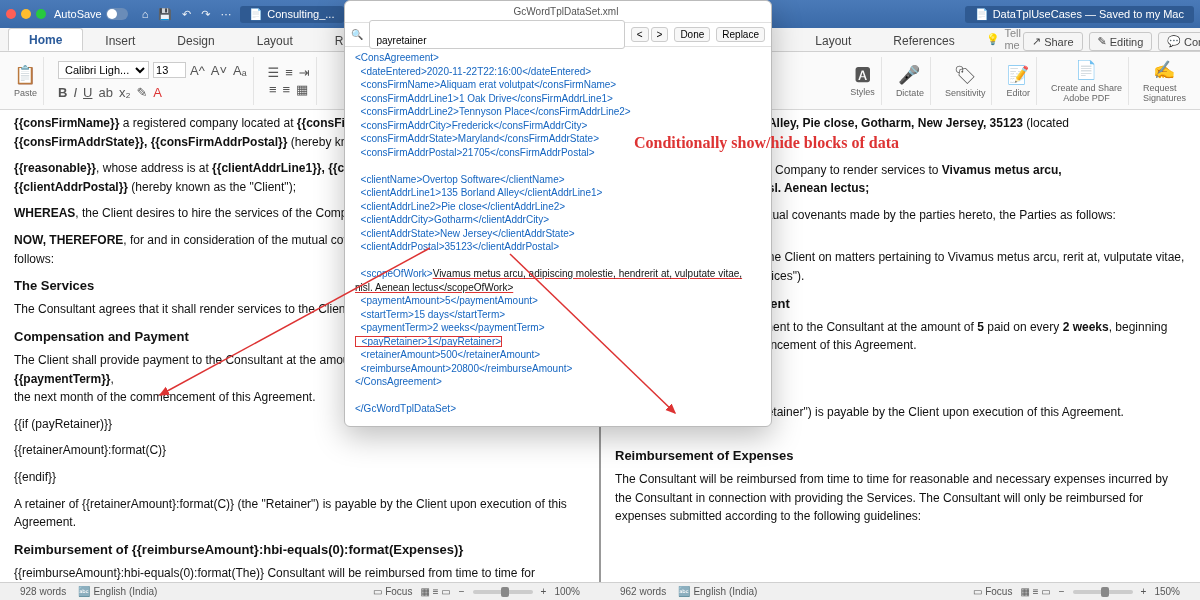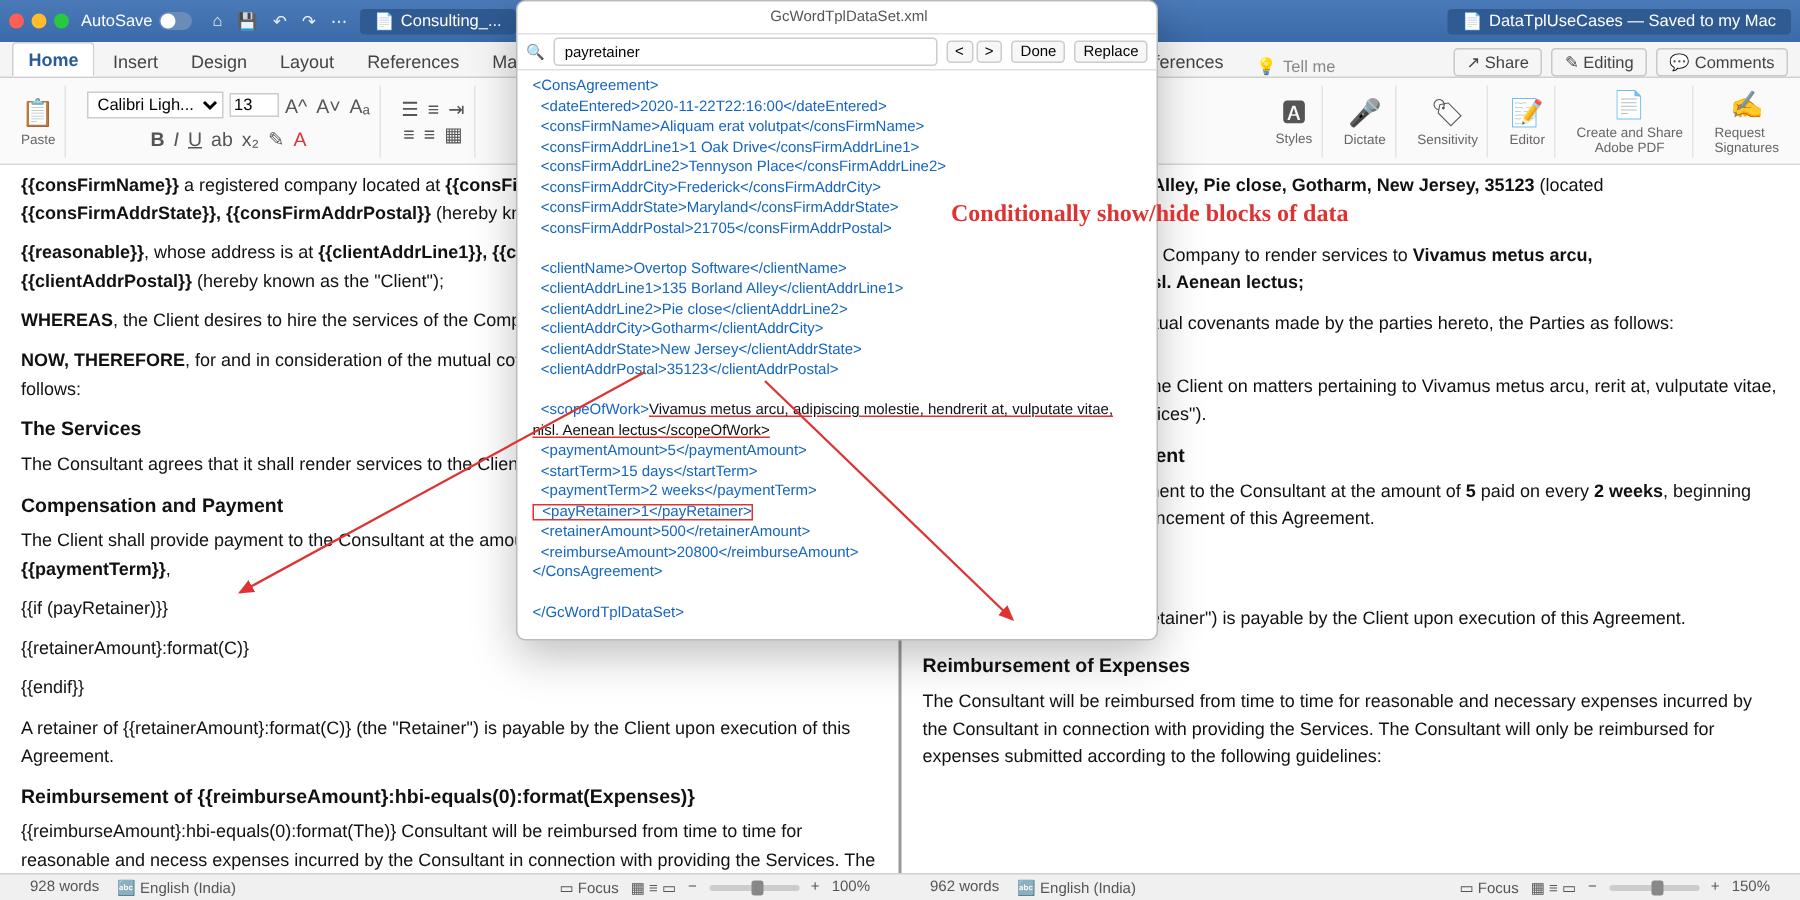--- a/index.html
+++ b/index.html
@@ -9,21 +9,21 @@
 .toolbar .tlight { width:10px; height:10px; border-radius:50%; }
 .tred{background:#ff5f56}.tyel{background:#ffbd2e}.tgrn{background:#27c93f}
 .toolbar .autosave { display:flex; align-items:center; gap:4px; }
 .toolbar .pill { width:22px; height:12px; background:#6a8cb8; border-radius:6px; position:relative; }
 .toolbar .pill::after{content:'';position:absolute;left:1px;top:1px;width:10px;height:10px;background:#fff;border-radius:50%;}
 .toolbar .ticons { display:flex; gap:10px; margin-left:6px; }
 .toolbar .ticons span { opacity:.9; }
 .toolbar .docchip { background:#2f5a92; padding:2px 10px; border-radius:3px; display:flex; align-items:center; gap:4px; }
 .toolbar .right { margin-left:auto; display:flex; align-items:center; gap:10px; }
 .ribbon-tabs { height:24px; display:flex; align-items:end; font-size:12px; background:#f5f5f5; padding:0 8px; gap:2px; border-bottom:1px solid #d0d0d0;}
-.rtab { padding:4px 10px 3px; color:#444; cursor:pointer; }
+.rtab { padding:4px 20px 3px; color:#444; cursor:pointer; }
 .rtab.active { background:#fff; border:1px solid #d0d0d0; border-bottom:1px solid #fff; border-radius:3px 3px 0 0; color:#2a5a9a; font-weight:600;}
 .rtell { margin-left:10px; color:#888; font-size:11px; display:flex; align-items:center; gap:4px;}
 .rshare { margin-left:auto; display:flex; gap:6px; }
 .rshare .btn { border:1px solid #c8c8c8; border-radius:3px; padding:2px 8px; font-size:11px; color:#444; display:flex; align-items:center; gap:3px;}
 .ribbon { height:58px; background:#fafafa; border-bottom:1px solid #d8d8d8; display:flex; align-items:center; padding:0 8px; gap:8px; font-size:11px; color:#555;}
 .rgroup { display:flex; flex-direction:column; align-items:center; gap:2px; padding:0 6px; border-right:1px solid #e4e4e4; height:48px; justify-content:center;}
 .rgroup .big { font-size:18px; }
 .rgroup .lbl { font-size:9px; color:#666; }
 .rfont { display:flex; align-items:center; gap:4px; }
 .rfont select, .rfont input { font-size:11px; border:1px solid #ccc; padding:1px 2px; background:#fff;}
@@ -36,21 +36,21 @@
 .doc h4 { font-size:13px; font-weight:700; margin:6px 0 4px; }
 .statusbar { position:absolute; bottom:0; left:0; right:0; height:18px; background:#f0f0f0; border-top:1px solid #d0d0d0; display:flex; align-items:center; font-size:10px; color:#555; padding:0 20px; gap:12px;}
 .statusbar .sr { margin-left:auto; display:flex; gap:8px; align-items:center;}
 .statusbar.half { width:50%; }
 .statusbar.half2 { left:50%; width:50%; }
 
 .xmlwin { position:absolute; left:344px; top:0; width:428px; background:#fff; border:1px solid #bbb; border-radius:6px; box-shadow:0 10px 30px rgba(0,0,0,.25); z-index:50; font-size:10px;}
 .xmlwin .titlebar { height:22px; display:flex; align-items:center; padding:0 8px; gap:6px; border-bottom:1px solid #e0e0e0; color:#555;}
 .xmlwin .titlebar .tlights { display:flex; gap:5px;}
 .xmlwin .findbar { height:24px; display:flex; align-items:center; padding:0 6px; gap:6px; border-bottom:1px solid #e0e0e0;}
-.xmlwin .findbar input { flex:1; border:1px solid #ccc; border-radius:3px; padding:4px 18px 2px 6px; font-size:10px;}
+.xmlwin .findbar input { flex:1; border:1px solid #ccc; border-radius:3px; padding:14px 18px 2px 6px; font-size:10px;}
 .xmlwin .findbar .nav { display:flex; gap:2px;}
 .xmlwin .findbar .nbtn { border:1px solid #ccc; padding:1px 5px; border-radius:3px; font-size:10px; background:#f7f7f7;}
 .xmlwin .code { padding:4px 10px 10px; font-family:Menlo,Consolas,monospace; font-size:10px; line-height:1.35; color:#333; white-space:pre; }
 .xmlwin .tag { color:#1565c0; }
 .xmlwin .txt { color:#111; }
 .xmlwin .hil { text-decoration:underline; text-decoration-color:#d33; }
 .redbox { outline:1.5px solid #d33; outline-offset:-1px; padding:0 1px;}
 .anno { position:absolute; color:#d33; font-weight:700; font-size:16px; z-index:60; font-family:Georgia,serif;}
 svg.arrow { position:absolute; z-index:55; pointer-events:none; }
 .zoomslider{width:60px;height:4px;background:#ccc;position:relative;border-radius:2px;}
@@ -100,21 +100,21 @@
     <div class="btn">✎ <span>Editing</span></div>
     <div class="btn">💬 <span>Comments</span></div>
   </div>
 </div>
 
 <div class="ribbon">
   <div class="rgroup">
     <span class="big">📋</span>
     <span class="lbl">Paste</span>
   </div>
-  <div class="rgroup" style="align-items:center">
+  <div class="rgroup" style="align-items:flex-start">
     <div class="rfont">
       <select><option>Calibri Ligh...</option></select>
       <input size="2" value="13" style="">
       <span class="ricons">
           <span>A^</span>
           <span>A˅</span>
           <span>Aₐ</span>
         </span>
     </div>
     <div class="ricons" style="margin-top:4px">
@@ -170,38 +170,38 @@
 
 <div class="workspace">
   <div class="doc">
     <p><b>{{consFirmName}}</b><span> a registered company located at </span><b>{{consFirmAd</b><br><b>{{consFirmAddrState}}, {{consFirmAddrPostal}}</b><span> (hereby known a</span></p>
     <p><b>{{reasonable}}</b><span>, whose address is at </span><b>{{clientAddrLine1}}, {{clientA</b><br><b>{{clientAddrPostal}}</b><span> (hereby known as the "Client");</span></p>
     <p><b>WHEREAS</b><span>, the Client desires to hire the services of the Company</span></p>
     <p><b>NOW, THEREFORE</b><span>, for and in consideration of the mutual covena</span><br><span>follows:</span></p>
     <h4>The Services</h4>
     <p>The Consultant agrees that it shall render services to the Client or</p>
     <h4>Compensation and Payment</h4>
-    <p><span>The Client shall provide payment to the Consultant at the amount of </span><b>{{paymentAmount}}</b><span> paid on every </span><b>{{paymentTerm}}</b><span>, </span><br></p>
+    <p><span>The Client shall provide payment to the Consultant at the amount of </span><b>{{paymentAmount}}</b><span> paid on every </span><b>{{paymentTerm}}</b><span>, </span><br><span>the next month of the commencement of this Agreement.</span></p>
     <p>{{if (payRetainer)}}</p>
     <p>{{retainerAmount}:format(C)}</p>
     <p>{{endif}}</p>
     <p>A retainer of {{retainerAmount}:format(C)} (the "Retainer") is payable by the Client upon execution of this Agreement.</p>
     <h4>Reimbursement of {{reimburseAmount}:hbi-equals(0):format(Expenses)}</h4>
     <p>{{reimburseAmount}:hbi-equals(0):format(The)} Consultant will be reimbursed from time to time for reasonable and necess expenses incurred by the Consultant in connection with providing the Services. The Consultant will only be reimbursed for e submitted according to the following guidelines:</p>
   </div>
   <div class="doc right">
     <p><span>e address is at </span><b>135 Borland Alley, Pie close, Gotharm, New Jersey, 35123</b><span> (located</span></p>
     <p style="margin-top:28px"><span>ires to hire the services of the Company to render services to </span><b>Vivamus metus arcu,</b><br><b>drerit at, vulputate vitae, nisl. Aenean lectus;</b></p>
     <p>nd in consideration of the mutual covenants made by the parties hereto, the Parties as follows:</p>
     <p style="margin-top:24px">at it shall render services to the Client on matters pertaining to Vivamus metus arcu, rerit at, vulputate vitae, nisl. Aenean lectus (the "Services").</p>
     <h4>Compensation and Payment</h4>
     <p><span>The Client shall provide payment to the Consultant at the amount of </span><b>5</b><span> paid on every </span><b>2 weeks</b><span>, beginning the next month of the commencement of this Agreement.</span></p>
     <p style="margin-top:22px">$500.00</p>
     <p>A retainer of $500.00 (the "Retainer") is payable by the Client upon execution of this Agreement.</p>
-    <h4 style="margin-top:12px">Reimbursement of Expenses</h4>
+    <h4 style="margin-top:24px">Reimbursement of Expenses</h4>
     <p>The Consultant will be reimbursed from time to time for reasonable and necessary expenses incurred by the Consultant in connection with providing the Services. The Consultant will only be reimbursed for expenses submitted according to the following guidelines:</p>
   </div>
 </div>
 
 <div class="statusbar half">
   <span>928 words</span>
   <span>🔤 <span>English (India)</span></span>
   <div class="sr">
     <span>▭ <span>Focus</span></span>
     <span>▦ ≡ ▭</span>

